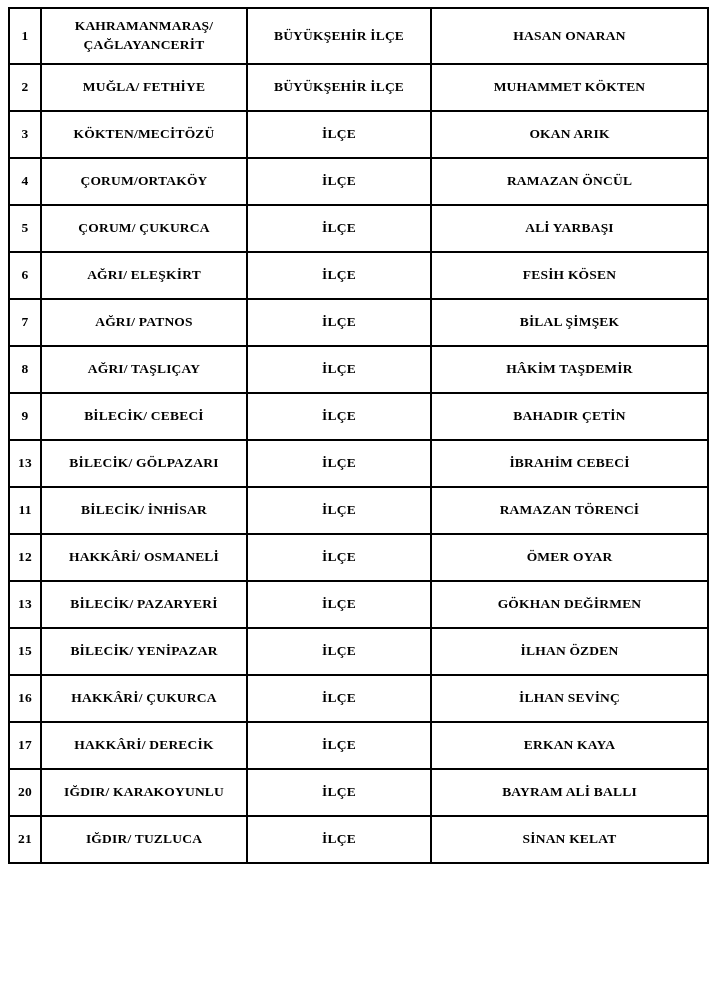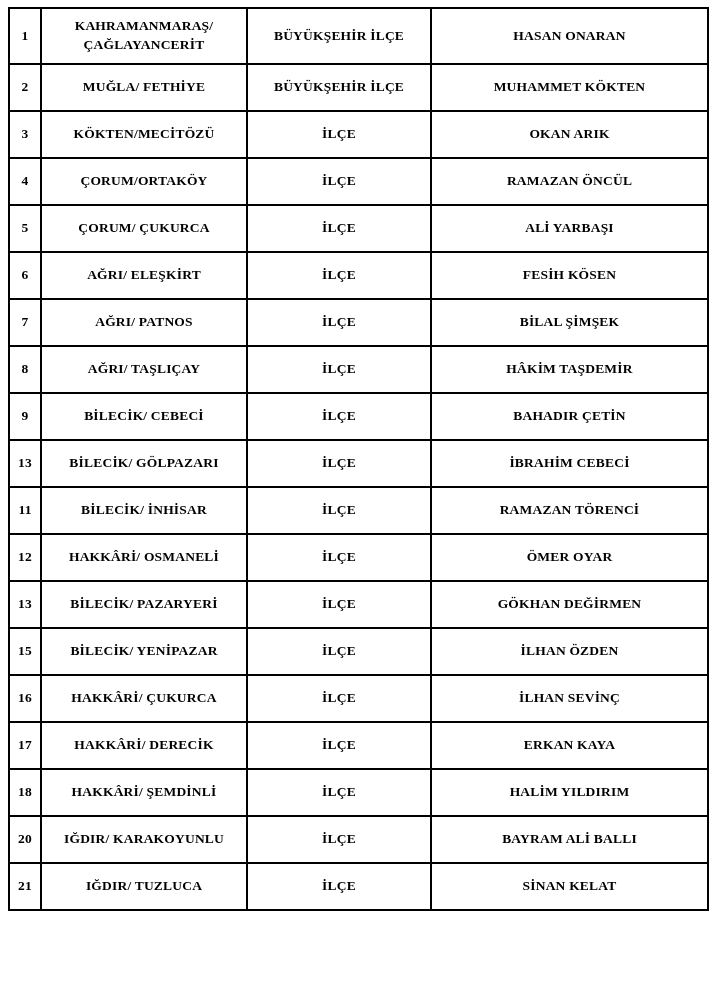--- a/index.html
+++ b/index.html
@@ -151,26 +151,20 @@
           <td>İLÇE</td>
           <td>İLHAN SEVİNÇ</td>
         </tr>
         <tr>
           <td>17</td>
           <td>HAKKÂRİ/ DERECİK</td>
           <td>İLÇE</td>
           <td>ERKAN KAYA</td>
         </tr>
         <tr>
-          <td>18</td>
-          <td>HAKKÂRİ/ ŞEMDİNLİ</td>
-          <td>İLÇE</td>
-          <td>HALİM YILDIRIM</td>
-        </tr>
-        <tr>
           <td>20</td>
           <td>IĞDIR/ KARAKOYUNLU</td>
           <td>İLÇE</td>
           <td>BAYRAM ALİ BALLI</td>
         </tr>
         <tr>
           <td>21</td>
           <td>IĞDIR/ TUZLUCA</td>
           <td>İLÇE</td>
           <td>SİNAN KELAT</td>

